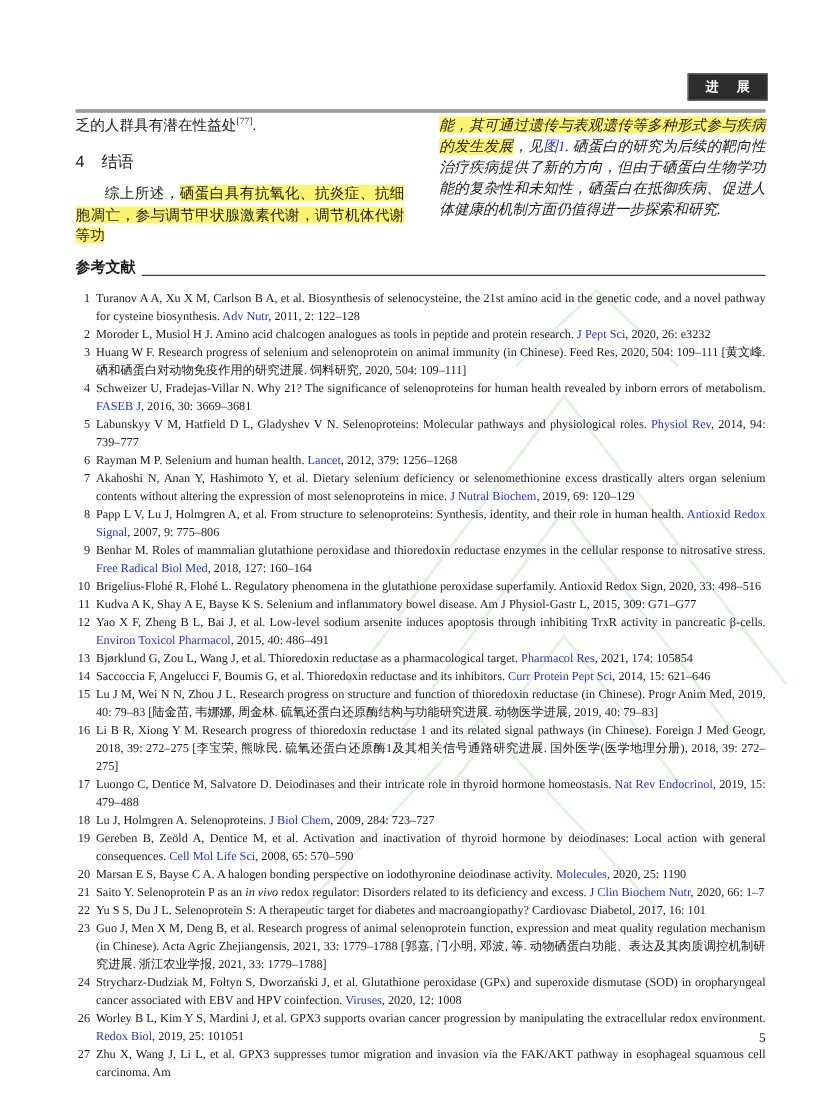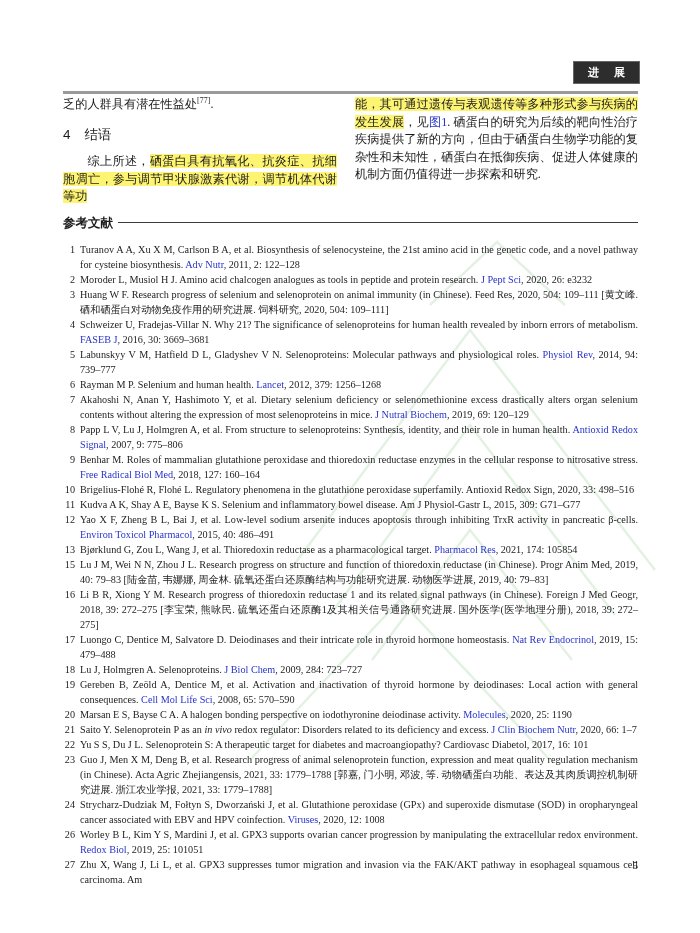--- a/index.html
+++ b/index.html
@@ -33,44 +33,44 @@
     border:1px solid #666;
     font-family:"Liberation Sans","DejaVu Sans",sans-serif;
   }
   .header-rule{
     position:absolute;left:63px;top:91px;
     width:575px;height:3px;background:var(--rule);
   }
   
   .cols{
     position:absolute;left:63px;top:96px;width:575px;
-    display:flex;gap:18px;
+    display:flex;gap:29px;
     font-size:12.2px;line-height:17.6px;
     text-align:justify;
   }
   .col-left{width:274px;}
-  .col-right{flex:1;}
+  .col-right{flex:1;font-style:italic;}
   .cont-para{margin:0;}
   .sec-heading{
     margin-top:12px;margin-bottom:10px;
     font-size:13.5px;font-weight:normal;
     font-family:"Liberation Sans","DejaVu Sans",sans-serif;
     text-align:left;
   }
   .sec-heading .h-num{margin-right:14px;}
   .body-para{text-indent:2em;margin:0;}
   mark.hl{background:var(--highlight);color:inherit;padding:0;}
   sup.cite{font-size:8px;vertical-align:super;line-height:0;}
   a.fig-link{color:var(--link);text-decoration:none;cursor:pointer;}
   
   .refs{
     position:absolute;left:63px;top:215px;width:575px;
   }
   .refs-head-row{
-    display:flex;align-items:center;
+    display:flex;align-items:flex-end;
   }
   .refs-head{
     font-size:12.5px;font-weight:bold;
     font-family:"Liberation Sans","DejaVu Sans",sans-serif;
     white-space:nowrap;
   }
   .refs-head-line{
     flex:1;border-bottom:1px solid #3a3a3a;
     margin-left:5px;margin-bottom:2px;
   }
@@ -133,20 +133,21 @@
         <div class="ref-item"><span class="ref-num">4</span><span><span>Schweizer U, Fradejas-Villar N. Why 21? The significance of selenoproteins for human health revealed by inborn errors of metabolism. </span><span class="ref-link">FASEB J</span><span>, 2016, 30: 3669–3681</span></span></div>
         <div class="ref-item"><span class="ref-num">5</span><span><span>Labunskyy V M, Hatfield D L, Gladyshev V N. Selenoproteins: Molecular pathways and physiological roles. </span><span class="ref-link">Physiol Rev</span><span>, 2014, 94: 739–777</span></span></div>
         <div class="ref-item"><span class="ref-num">6</span><span><span>Rayman M P. Selenium and human health. </span><span class="ref-link">Lancet</span><span>, 2012, 379: 1256–1268</span></span></div>
         <div class="ref-item"><span class="ref-num">7</span><span><span>Akahoshi N, Anan Y, Hashimoto Y, et al. Dietary selenium deficiency or selenomethionine excess drastically alters organ selenium contents without altering the expression of most selenoproteins in mice. </span><span class="ref-link">J Nutral Biochem</span><span>, 2019, 69: 120–129</span></span></div>
         <div class="ref-item"><span class="ref-num">8</span><span><span>Papp L V, Lu J, Holmgren A, et al. From structure to selenoproteins: Synthesis, identity, and their role in human health. </span><span class="ref-link">Antioxid Redox Signal</span><span>, 2007, 9: 775–806</span></span></div>
         <div class="ref-item"><span class="ref-num">9</span><span><span>Benhar M. Roles of mammalian glutathione peroxidase and thioredoxin reductase enzymes in the cellular response to nitrosative stress. </span><span class="ref-link">Free Radical Biol Med</span><span>, 2018, 127: 160–164</span></span></div>
         <div class="ref-item"><span class="ref-num">10</span><span><span>Brigelius-Flohé R, Flohé L. Regulatory phenomena in the glutathione peroxidase superfamily. Antioxid Redox Sign, 2020, 33: 498–516</span></span></div>
         <div class="ref-item"><span class="ref-num">11</span><span><span>Kudva A K, Shay A E, Bayse K S. Selenium and inflammatory bowel disease. Am J Physiol-Gastr L, 2015, 309: G71–G77</span></span></div>
         <div class="ref-item"><span class="ref-num">12</span><span><span>Yao X F, Zheng B L, Bai J, et al. Low-level sodium arsenite induces apoptosis through inhibiting TrxR activity in pancreatic β-cells. </span><span class="ref-link">Environ Toxicol Pharmacol</span><span>, 2015, 40: 486–491</span></span></div>
         <div class="ref-item"><span class="ref-num">13</span><span><span>Bjørklund G, Zou L, Wang J, et al. Thioredoxin reductase as a pharmacological target. </span><span class="ref-link">Pharmacol Res</span><span>, 2021, 174: 105854</span></span></div>
+        <div class="ref-item"><span class="ref-num">14</span><span><span>Saccoccia F, Angelucci F, Boumis G, et al. Thioredoxin reductase and its inhibitors. </span><span class="ref-link">Curr Protein Pept Sci</span><span>, 2014, 15: 621–646</span></span></div>
         <div class="ref-item"><span class="ref-num">15</span><span><span>Lu J M, Wei N N, Zhou J L. Research progress on structure and function of thioredoxin reductase (in Chinese). Progr Anim Med, 2019, 40: 79–83 [陆金苗, 韦娜娜, 周金林. 硫氧还蛋白还原酶结构与功能研究进展. 动物医学进展, 2019, 40: 79–83]</span></span></div>
         <div class="ref-item"><span class="ref-num">16</span><span><span>Li B R, Xiong Y M. Research progress of thioredoxin reductase 1 and its related signal pathways (in Chinese). Foreign J Med Geogr, 2018, 39: 272–275 [李宝荣, 熊咏民. 硫氧还蛋白还原酶1及其相关信号通路研究进展. 国外医学(医学地理分册), 2018, 39: 272–275]</span></span></div>
         <div class="ref-item"><span class="ref-num">17</span><span><span>Luongo C, Dentice M, Salvatore D. Deiodinases and their intricate role in thyroid hormone homeostasis. </span><span class="ref-link">Nat Rev Endocrinol</span><span>, 2019, 15: 479–488</span></span></div>
         <div class="ref-item"><span class="ref-num">18</span><span><span>Lu J, Holmgren A. Selenoproteins. </span><span class="ref-link">J Biol Chem</span><span>, 2009, 284: 723–727</span></span></div>
         <div class="ref-item"><span class="ref-num">19</span><span><span>Gereben B, Zeöld A, Dentice M, et al. Activation and inactivation of thyroid hormone by deiodinases: Local action with general consequences. </span><span class="ref-link">Cell Mol Life Sci</span><span>, 2008, 65: 570–590</span></span></div>
         <div class="ref-item"><span class="ref-num">20</span><span><span>Marsan E S, Bayse C A. A halogen bonding perspective on iodothyronine deiodinase activity. </span><span class="ref-link">Molecules</span><span>, 2020, 25: 1190</span></span></div>
         <div class="ref-item"><span class="ref-num">21</span><span><span>Saito Y. Selenoprotein P as an </span><span class="ref-it">in vivo</span><span> redox regulator: Disorders related to its deficiency and excess. </span><span class="ref-link">J Clin Biochem Nutr</span><span>, 2020, 66: 1–7</span></span></div>
         <div class="ref-item"><span class="ref-num">22</span><span><span>Yu S S, Du J L. Selenoprotein S: A therapeutic target for diabetes and macroangiopathy? Cardiovasc Diabetol, 2017, 16: 101</span></span></div>
         <div class="ref-item"><span class="ref-num">23</span><span><span>Guo J, Men X M, Deng B, et al. Research progress of animal selenoprotein function, expression and meat quality regulation mechanism (in Chinese).  Acta Agric Zhejiangensis, 2021, 33: 1779–1788 [郭嘉, 门小明, 邓波, 等. 动物硒蛋白功能、表达及其肉质调控机制研究进展. 浙江农业学报, 2021, 33: 1779–1788]</span></span></div>
         <div class="ref-item"><span class="ref-num">24</span><span><span>Strycharz-Dudziak M, Fołtyn S, Dworzański J, et al. Glutathione peroxidase (GPx) and superoxide dismutase (SOD) in oropharyngeal cancer associated with EBV and HPV coinfection. </span><span class="ref-link">Viruses</span><span>, 2020, 12: 1008</span></span></div>

